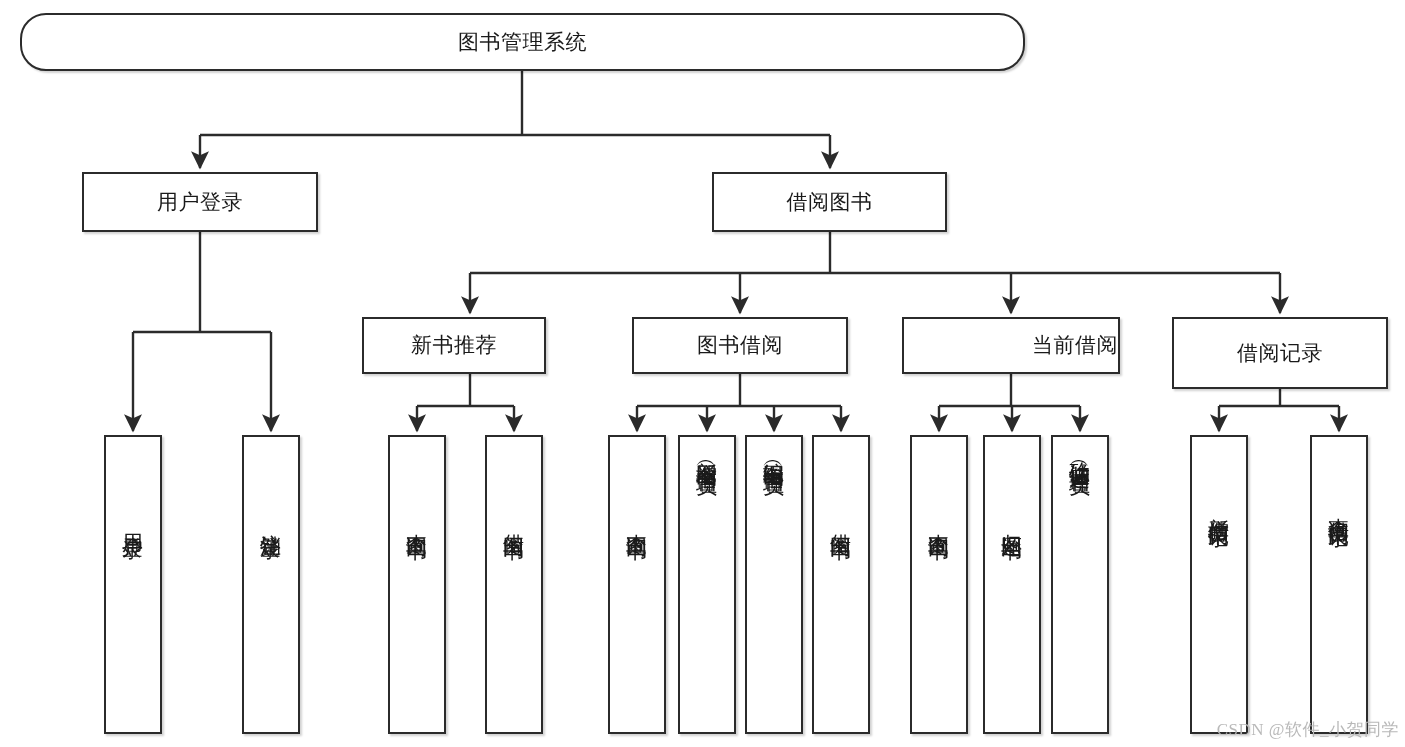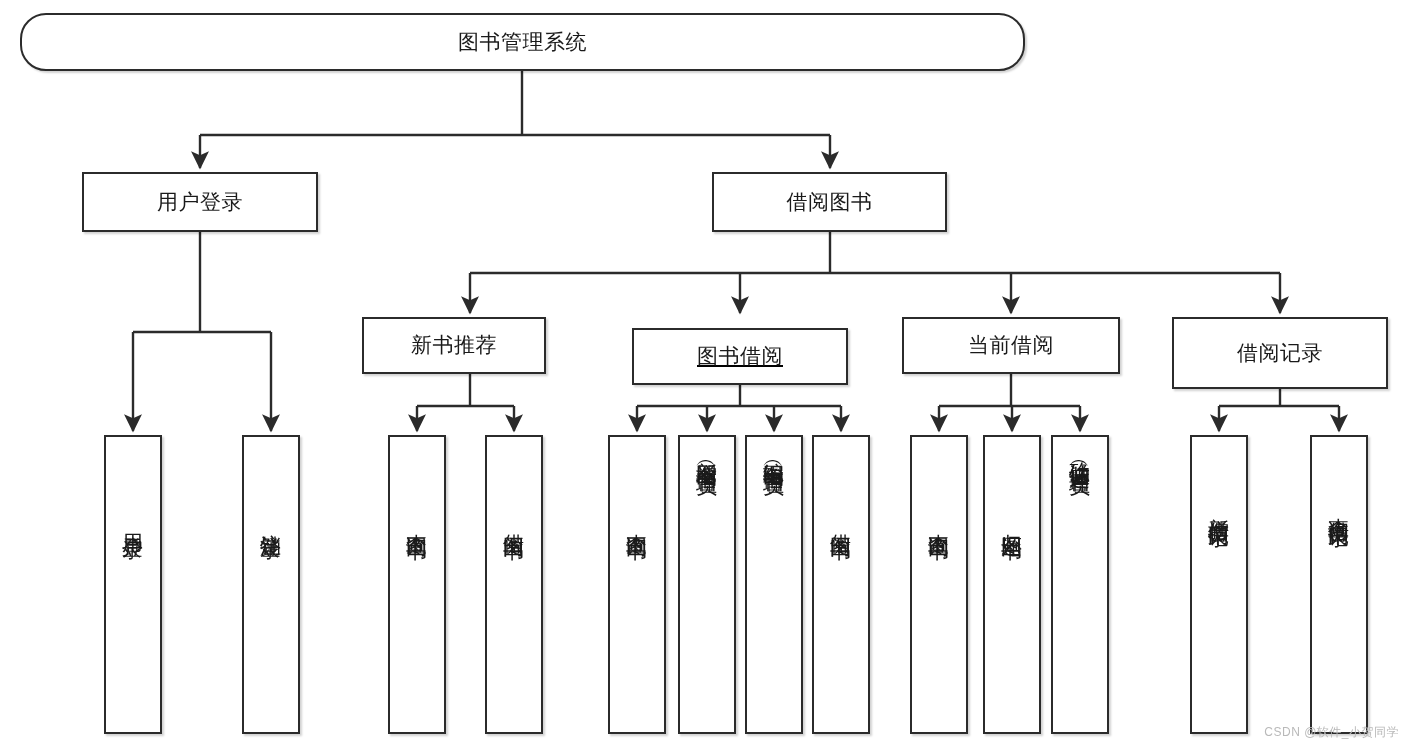--- a/index.html
+++ b/index.html
@@ -59,24 +59,24 @@
     margin-top: 72px;
   }
   .node-box.vertical.mid2 .node-label {
     margin-top: 56px;
   }
   .watermark {
     position: absolute;
     right: 6px;
     bottom: 6px;
     color: #b9b9b9;
-    font-size: 12px;
+    font-size: 17px;
     letter-spacing: 0.5px;
     white-space: nowrap;
-    font-family: Liberation Sans, sans-serif;
+    font-family: Liberation Serif, serif;
   }
 </style>
 </head>
 <body>
 
 <div id="stage">
 
   <svg id="diagram-svg" viewBox="0 0 1405 747" xmlns="http://www.w3.org/2000/svg">
     <defs>
       <marker id="arrow" viewBox="0 0 12 12" refX="10.5" refY="6" markerWidth="8" markerHeight="8" orient="auto-start-reverse">
@@ -134,24 +134,24 @@
   <div class="node-box" style="left: 82px; top: 172px; width: 236px; height: 60px;">
     <span class="node-label">用户登录</span>
   </div>
   <div class="node-box" style="left: 712px; top: 172px; width: 235px; height: 60px;">
     <span class="node-label">借阅图书</span>
   </div>
 
   <div class="node-box" style="left: 362px; top: 317px; width: 184px; height: 57px;">
     <span class="node-label">新书推荐</span>
   </div>
-  <div class="node-box" style="left: 632px; top: 328px; width: 216px; height: 57px; text-decoration: underline;">
+  <div class="node-box" style="left: 632px; top: 317px; width: 216px; height: 57px;">
     <span class="node-label">图书借阅</span>
   </div>
-  <div class="node-box" style="left: 902px; top: 317px; width: 218px; height: 57px;">
+  <div class="node-box" style="left: 902px; top: 317px; width: 218px; height: 57px; justify-content: flex-end;">
     <span class="node-label">当前借阅</span>
   </div>
   <div class="node-box" style="left: 1172px; top: 317px; width: 216px; height: 72px;">
     <span class="node-label">借阅记录</span>
   </div>
 
   <div class="node-box vertical mid" style="left: 104px; top: 435px; width: 58px; height: 299px;">
     <span class="node-label">用户登录</span>
   </div>
   <div class="node-box vertical mid" style="left: 242px; top: 435px; width: 58px; height: 299px;">

